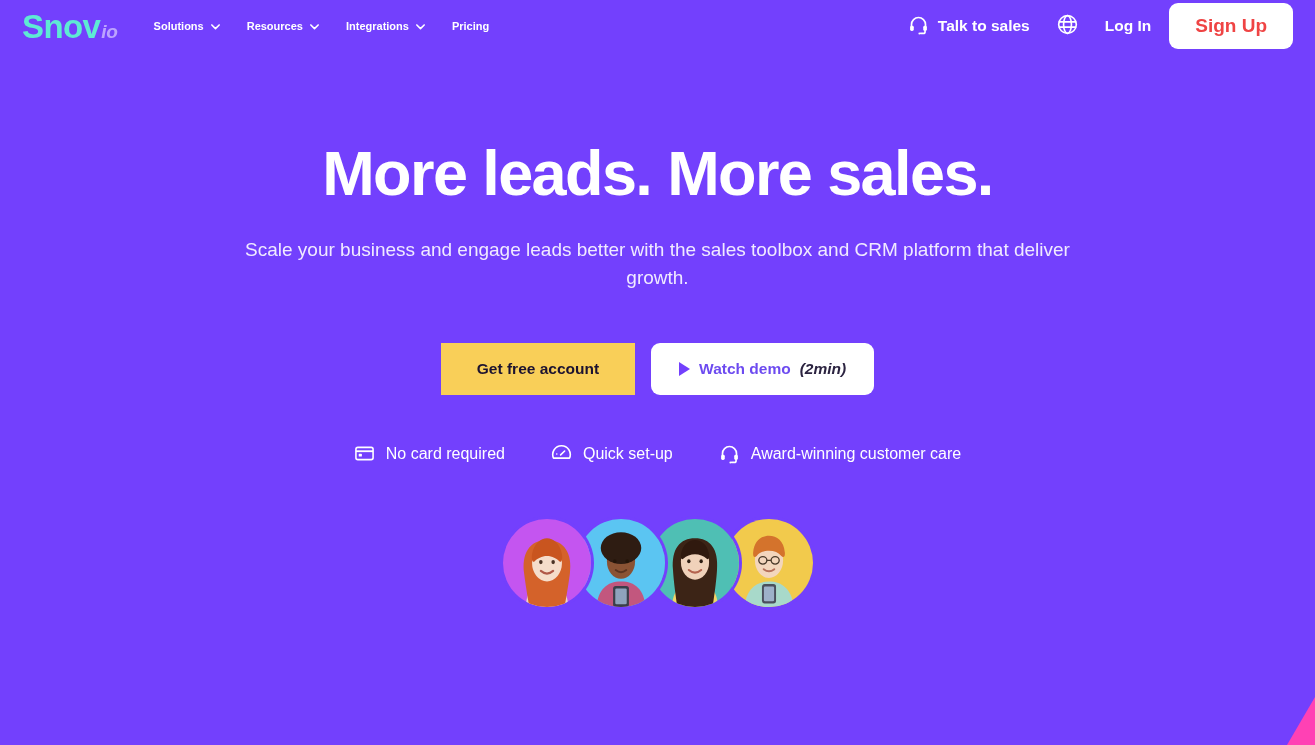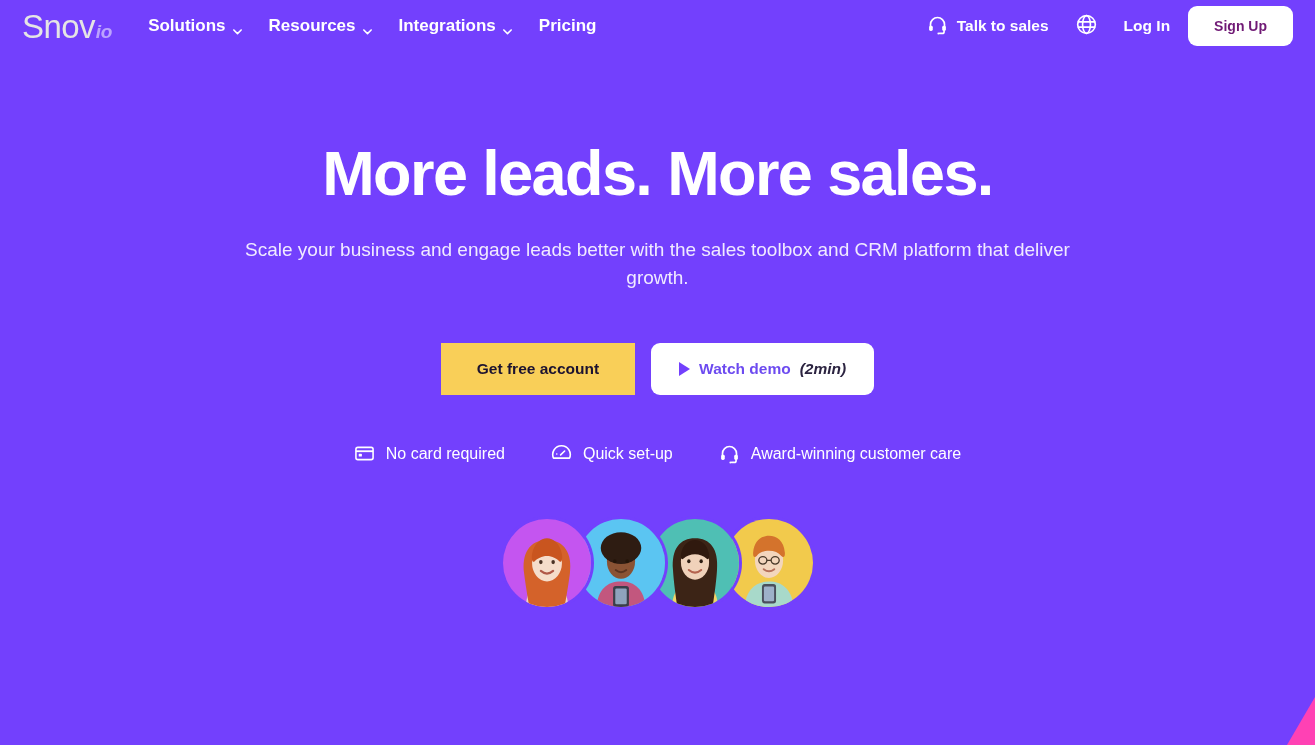--- a/index.html
+++ b/index.html
@@ -10,37 +10,37 @@
     overflow:hidden;
   }
   .page { position:relative; width:1315px; height:745px; background:#7340fd; overflow:hidden; }
 
   
   .navbar {
     position:absolute; top:0; left:0; width:1315px; height:52px;
     display:flex; align-items:center; padding:0 22px; z-index:20;
   }
   .logo { display:flex; align-items:baseline; margin-right:36px; user-select:none; }
-  .logo-main { font-size:33px; font-weight:normal; color:#e5e5e5; letter-spacing:-0.6px; line-height:1; }
+  .logo-main { font-size:33px; font-weight:bold; color:#5eead4; letter-spacing:-0.6px; line-height:1; }
   .logo-sub  { font-size:19px; font-weight:bold; font-style:italic; color:#ffffff; opacity:.52; letter-spacing:-0.3px; margin-left:1px; }
 
   .nav-links { display:flex; align-items:center; gap:26px; }
   .nav-item {
-    display:flex; align-items:flex-end; gap:6px;
-    color:#ffffff; font-size:17px; font-weight:bold; cursor:pointer; white-space:nowrap;
+    display:flex; align-items:flex-start; gap:6px;
+    color:#ffffff; font-size:11px; font-weight:bold; cursor:pointer; white-space:nowrap;
   }
   .chev { width:11px; height:11px; display:inline-block; position:relative; top:1px; }
   .chev svg { display:block; }
 
   .nav-right { margin-left:auto; display:flex; align-items:center; gap:0; }
   .talk-sales { display:flex; align-items:center; gap:9px; color:#fff; font-size:15.5px; font-weight:bold; cursor:pointer; margin-right:26px; }
   .globe-btn { display:flex; align-items:center; cursor:pointer; margin-right:26px; }
   .login-btn { color:#fff; font-size:15.5px; font-weight:bold; cursor:pointer; margin-right:18px; white-space:nowrap; }
   .signup-btn {
-    background:#ffffff; color:#701a75; font-size:14px; font-weight:bold;
+    background:#ffffff; color:#ef4444; font-size:19px; font-weight:bold;
     border:none; border-radius:9px; padding:12px 26px; cursor:pointer;
     font-family:"Liberation Sans", sans-serif;
   }
 
   
   .hero { position:absolute; top:52px; left:0; width:1315px; text-align:center; }
   .headline {
     margin-top:88px;
     color:#ffffff; font-size:63px; font-weight:bold; line-height:1.05;
     letter-spacing:-1.6px;

